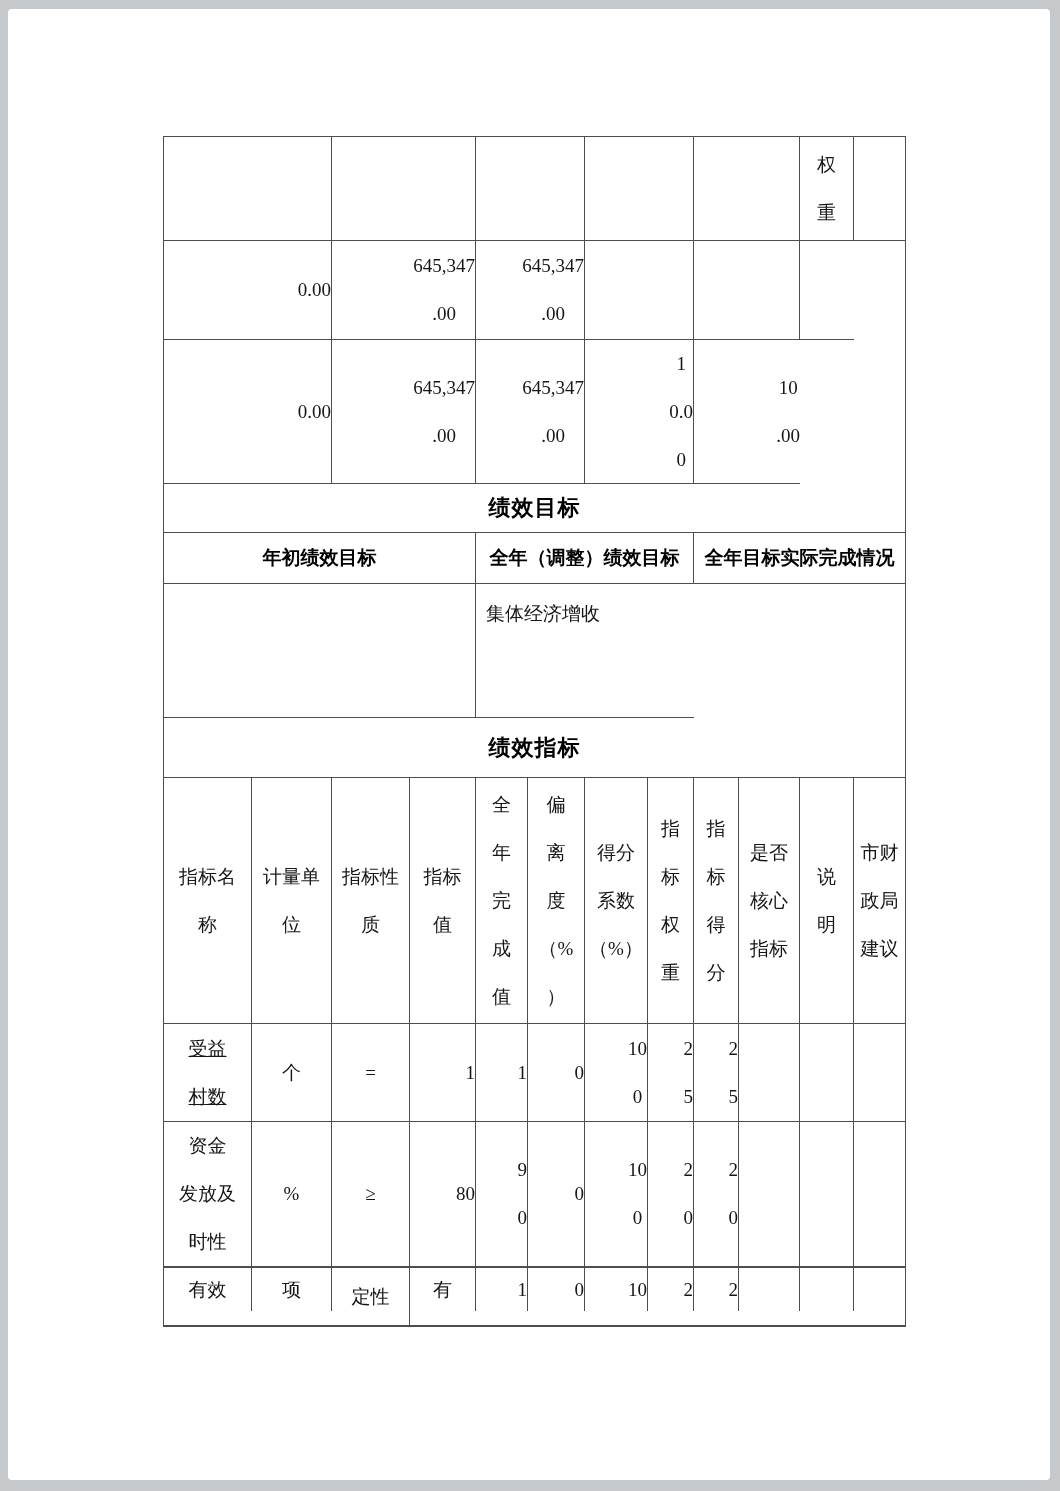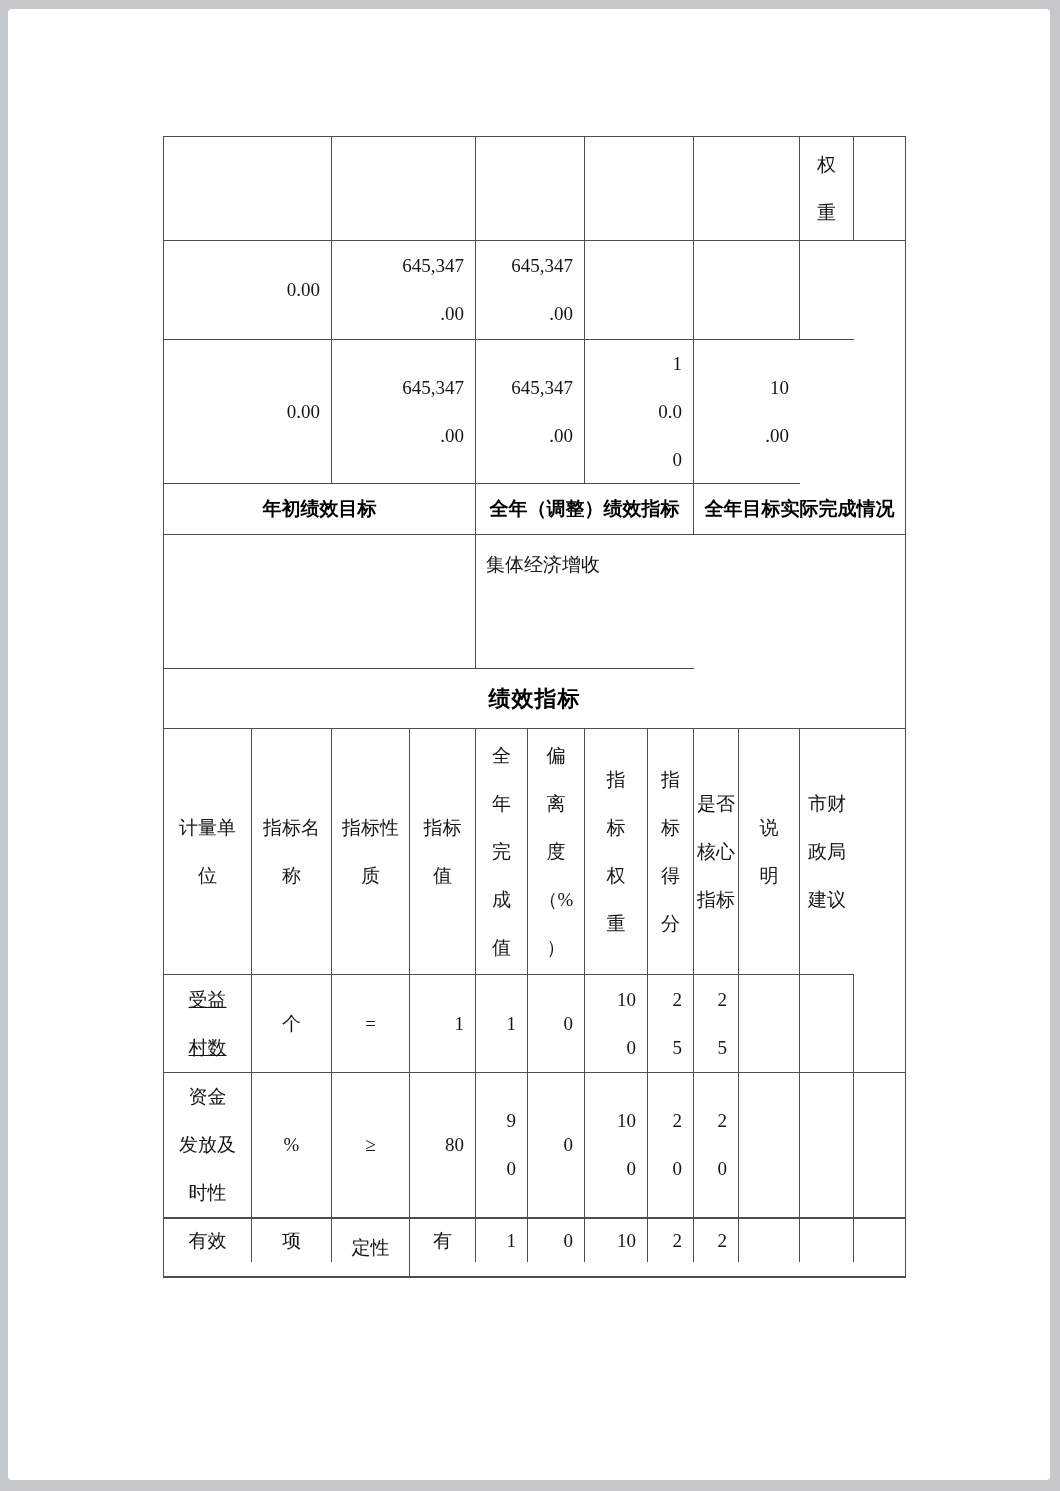--- a/index.html
+++ b/index.html
@@ -29,21 +29,21 @@
     border-right:1px solid #4e4e4e;
     border-bottom:1px solid #4e4e4e;
     display:flex;flex-direction:column;justify-content:center;
     overflow:hidden;
     line-height:48px;
     font-size:19px;
     white-space:pre-line;
   }
   .row .cell:last-child{border-right:none;}
   .al-c{align-items:center;text-align:center;}
-  .al-r{align-items:flex-end;text-align:right;padding-right:11px;}
+  .al-r{align-items:flex-end;text-align:center;}
   .al-l{align-items:flex-start;text-align:right;padding-left:10px;}
   .va-t{justify-content:flex-start;padding-top:6px;}
   .head-cell{
     font-family:"Liberation Sans","DejaVu Sans",sans-serif;
     font-weight:700;
     color:#000;
   }
   .bb2{border-bottom-width:2px;}
   .no-bb{border-bottom:none;}
   .title-row{
@@ -90,51 +90,55 @@
           <div class="cell al-r" style="height: 144px;">645,347
 .00</div>
           <div class="cell al-r" style="height: 144px;">1
 0.0
 0</div>
           <div class="cell al-r" style="height: 144px;">10
 .00</div>
         </div>
       </section>
       <section>
+        <div class="title-row" style="height: 49px;">绩效目标</div>
         <div class="row" style="grid-template-columns: 312px 218px 211px;">
           <div class="cell al-c head-cell" style="height: 51px;">年初绩效目标</div>
-          <div class="cell al-c head-cell" style="height: 51px;">全年（调整）绩效指标</div>
+          <div class="cell al-c head-cell" style="height: 51px;">全年（调整）绩效目标</div>
           <div class="cell al-c head-cell" style="height: 51px;">全年目标实际完成情况</div>
         </div>
         <div class="row" style="grid-template-columns: 312px 218px 211px;">
           <div class="cell al-l va-t" style="height: 134px;"></div>
           <div class="cell al-l va-t" style="height: 134px;">集体经济增收</div>
         </div>
       </section>
       <section>
         <div class="title-row" style="height: 60px;">绩效指标</div>
         <div class="row" style="grid-template-columns: 88px 80px 78px 66px 52px 57px 63px 46px 45px 61px 54px 51px;">
+          <div class="cell al-c" style="height: 246px;">指标名
+称</div>
           <div class="cell al-c" style="height: 246px;">计量单
 位</div>
-          <div class="cell al-c" style="height: 246px;">指标名
-称</div>
           <div class="cell al-c" style="height: 246px;">指标性
 质</div>
           <div class="cell al-c" style="height: 246px;">指标
 值</div>
           <div class="cell al-c" style="height: 246px;">全
 年
 完
 成
 值</div>
           <div class="cell al-c" style="height: 246px;">偏
 离
 度
 （%
 ）</div>
+          <div class="cell al-c" style="height: 246px;">得分
+系数
+（%）</div>
           <div class="cell al-c" style="height: 246px;">指
 标
 权
 重</div>
           <div class="cell al-c" style="height: 246px;">指
 标
 得
 分</div>
           <div class="cell al-c" style="height: 246px;">是否
 核心

